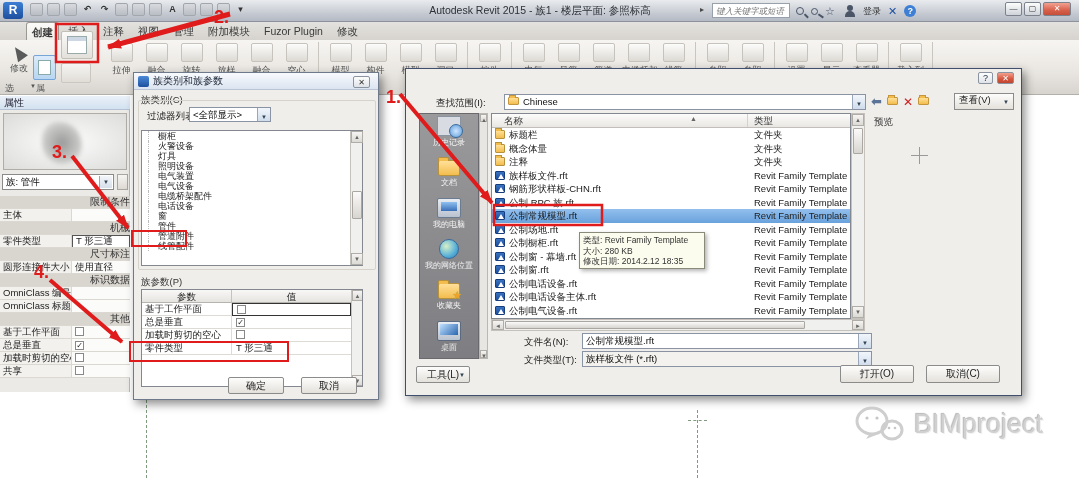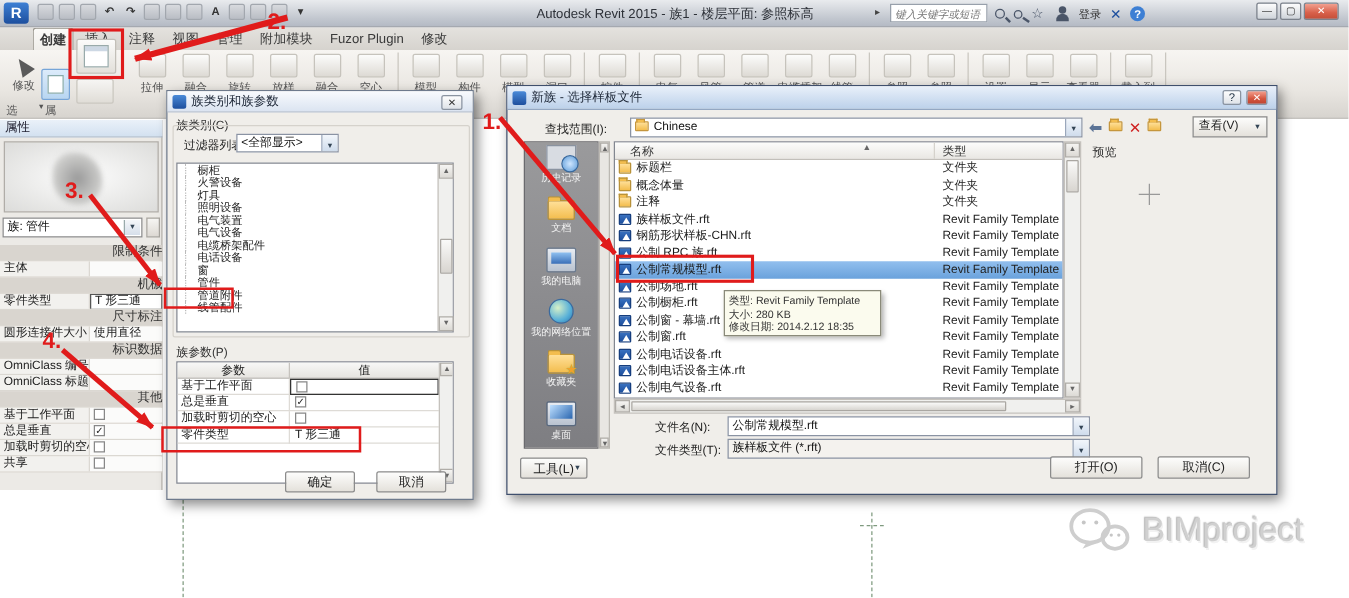--- a/index.html
+++ b/index.html
@@ -480,24 +480,20 @@
       <div id="fd-tbl-sb">
         <div class="sbtn sb-up" style="left:0;top:0;width:11px;height:11px;"></div>
         <div class="sbtn sb-dn" style="left:0;bottom:0;width:11px;height:11px;"></div>
       </div>
     </div>
     <div class="pushbtn" id="fd-ok">确定</div>
     <div class="pushbtn" id="fd-cancel">取消</div>
   </div>
 
   <div class="dlg" id="ndlg">
-    <div class="dtitle">
-      <span class="dlg-icon"></span>
-      <span>新族 - 选择样板文件</span>
-    </div>
     <div class="dbtn-help" id="nd-help"></div>
     <div class="dbtn-close red" id="nd-close"></div>
 
     <div id="nd-lookin-label">查找范围(I):</div>
     <div class="combo" id="nd-lookin"><span class="mini-folder"></span><span>Chinese</span><span class="ccaret"></span></div>
     <div id="nd-nav">
       <span id="nav-back">⬅</span>
       <span id="nav-up"><span class="mini-folder"></span></span>
       <span id="nav-del">✕</span>
       <span id="nav-new"><span class="mini-folder"></span></span>

